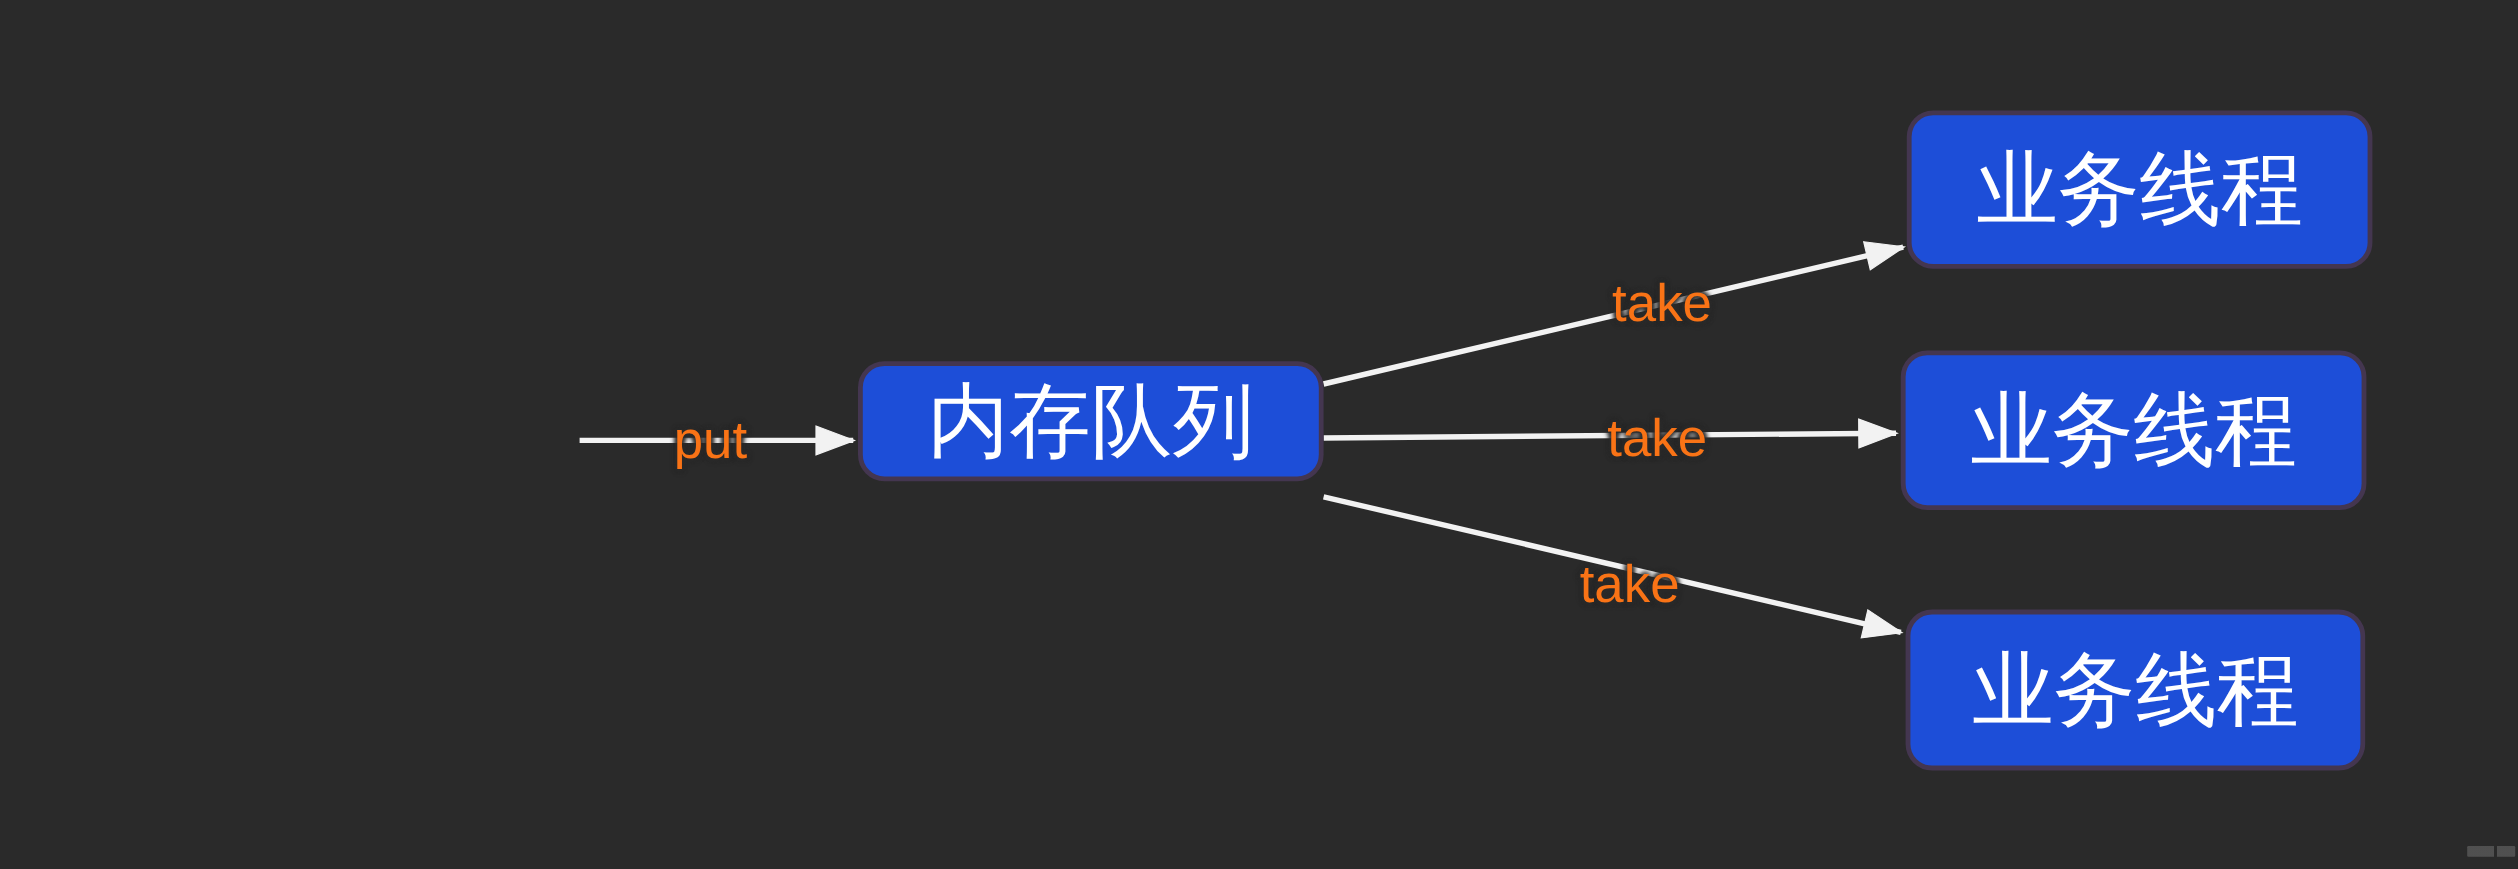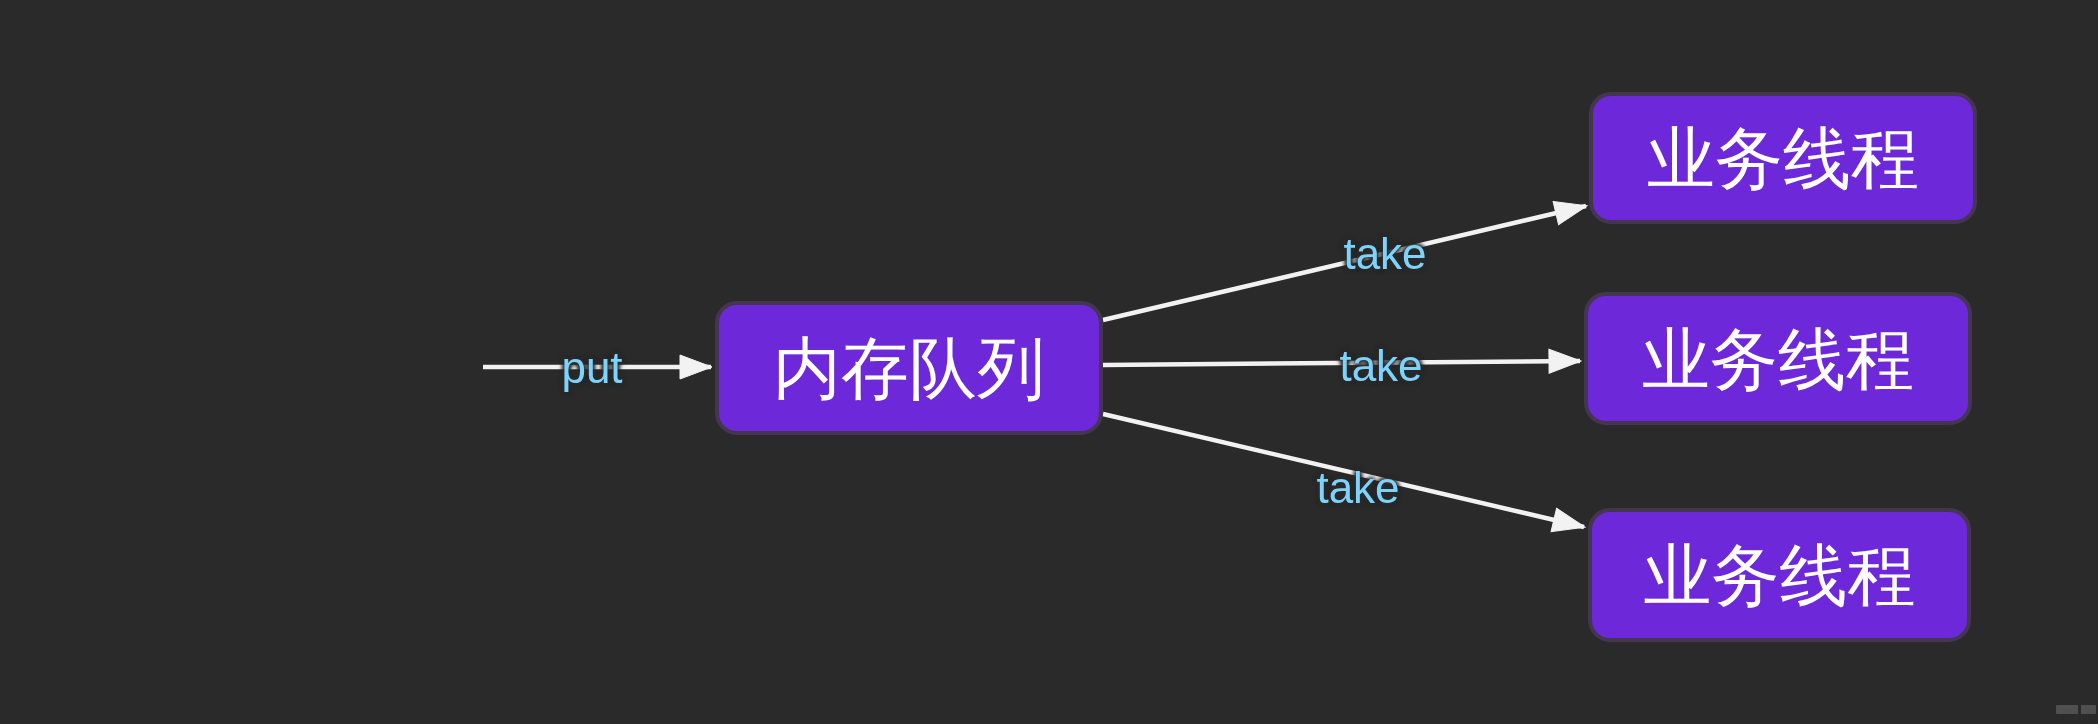--- a/index.html
+++ b/index.html
@@ -20,38 +20,39 @@
     left: 0; top: 0;
     width: 2098px;
     height: 724px;
     z-index: 1;
   }
   .node {
     position: absolute;
     width: 388px;
     height: 132px;
     box-sizing: border-box;
-    background: #6d28d9;
+    background: #1d4ed8;
     border: 4px solid #443650;
     border-radius: 22px;
     display: flex;
     align-items: center;
     justify-content: center;
     z-index: 2;
+    font-family: Liberation Serif, serif;
   }
   .node span {
     color: #ffffff;
     font-size: 68px;
     line-height: 1;
     white-space: nowrap;
   }
   .edge-label {
     position: absolute;
     transform: translate(-50%, -50%);
-    color: #7dd3fc;
+    color: #f97316;
     font-size: 44px;
     line-height: 1.1;
     z-index: 3;
     white-space: nowrap;
     text-shadow:
       0 2px 4px #2a2a2a,
       0 -2px 4px #2a2a2a,
       2px 0 4px #2a2a2a,
       -2px 0 4px #2a2a2a;
   }
@@ -84,21 +85,21 @@
     <line x1="483" y1="367" x2="711" y2="367" stroke="#f2f2f2" stroke-width="4.5" marker-end="url(#arrowhead)"></line>
 
     <line x1="1103" y1="320" x2="1586" y2="206" stroke="#f2f2f2" stroke-width="4.5" marker-end="url(#arrowhead)"></line>
 
     <line x1="1103" y1="365" x2="1580" y2="361" stroke="#f2f2f2" stroke-width="4.5" marker-end="url(#arrowhead)"></line>
 
     <line x1="1103" y1="414" x2="1584" y2="527" stroke="#f2f2f2" stroke-width="4.5" marker-end="url(#arrowhead)"></line>
   </svg>
 
 
-  <div class="node" style="left:715px; top:301px; width:388px; height:134px;">
+  <div class="node" style="left:715px; top:301px; width:388px; height:100px;">
     <span>内存队列</span>
   </div>
 
   <div class="node" style="left:1589px; top:92px;">
     <span>业务线程</span>
   </div>
 
   <div class="node" style="left:1584px; top:292px; height:133px;">
     <span>业务线程</span>
   </div>

